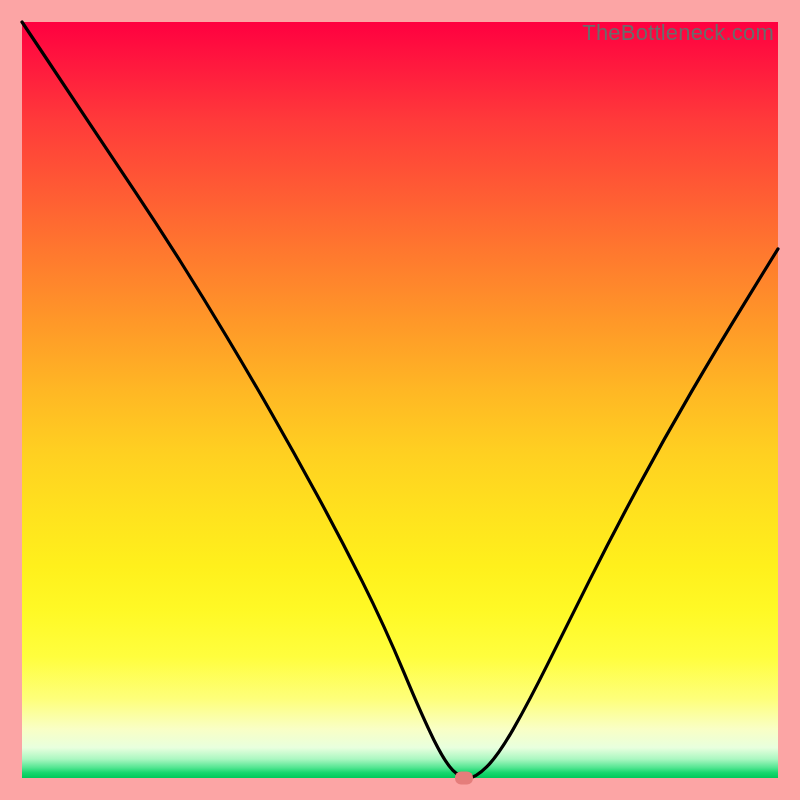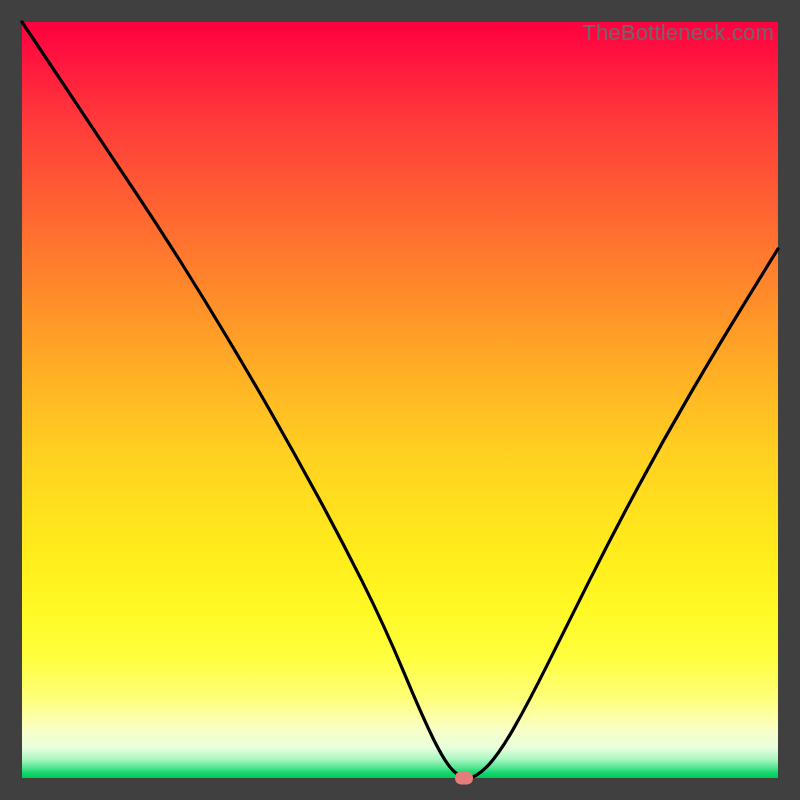--- a/index.html
+++ b/index.html
@@ -9,21 +9,21 @@
     height: 800px;
     background: #000;
     overflow: hidden;
   }
   .frame {
     position: absolute;
     left: 0;
     top: 0;
     width: 800px;
     height: 800px;
-    background: #404040;
+    background: #fca5a5;
   }
   .plot-area {
     position: absolute;
     left: 22px;
     top: 22px;
     width: 756px;
     height: 756px;
     background: linear-gradient(to bottom,
       #ff0040 0%,
       #ff1a3e 6%,

